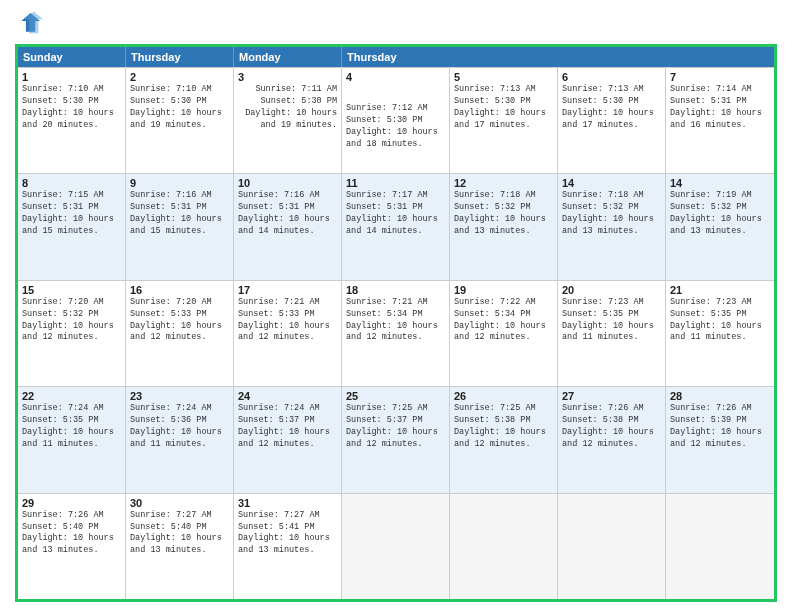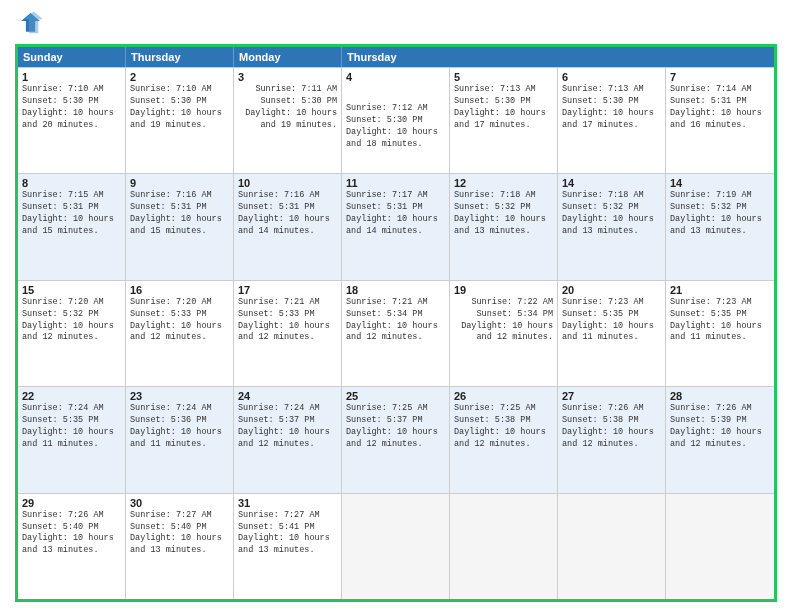--- a/index.html
+++ b/index.html
@@ -244,21 +244,21 @@
 Daylight: 10 hours and 12 minutes.</div>
           </div>
           <div class="cal-cell">
             <div class="cell-day">18</div>
             <div class="cell-info" style="white-space: pre-line;">Sunrise: 7:21 AM
 Sunset: 5:34 PM
 Daylight: 10 hours and 12 minutes.</div>
           </div>
           <div class="cal-cell">
             <div class="cell-day">19</div>
-            <div class="cell-info" style="white-space: pre-line; text-align: right;">Sunrise: 7:22 AM
+            <div class="cell-info" style="white-space: pre-line;">Sunrise: 7:22 AM
 Sunset: 5:34 PM
 Daylight: 10 hours and 12 minutes.</div>
           </div>
           <div class="cal-cell">
             <div class="cell-day">20</div>
             <div class="cell-info" style="white-space: pre-line;">Sunrise: 7:23 AM
 Sunset: 5:35 PM
 Daylight: 10 hours and 11 minutes.</div>
           </div>
           <div class="cal-cell">

